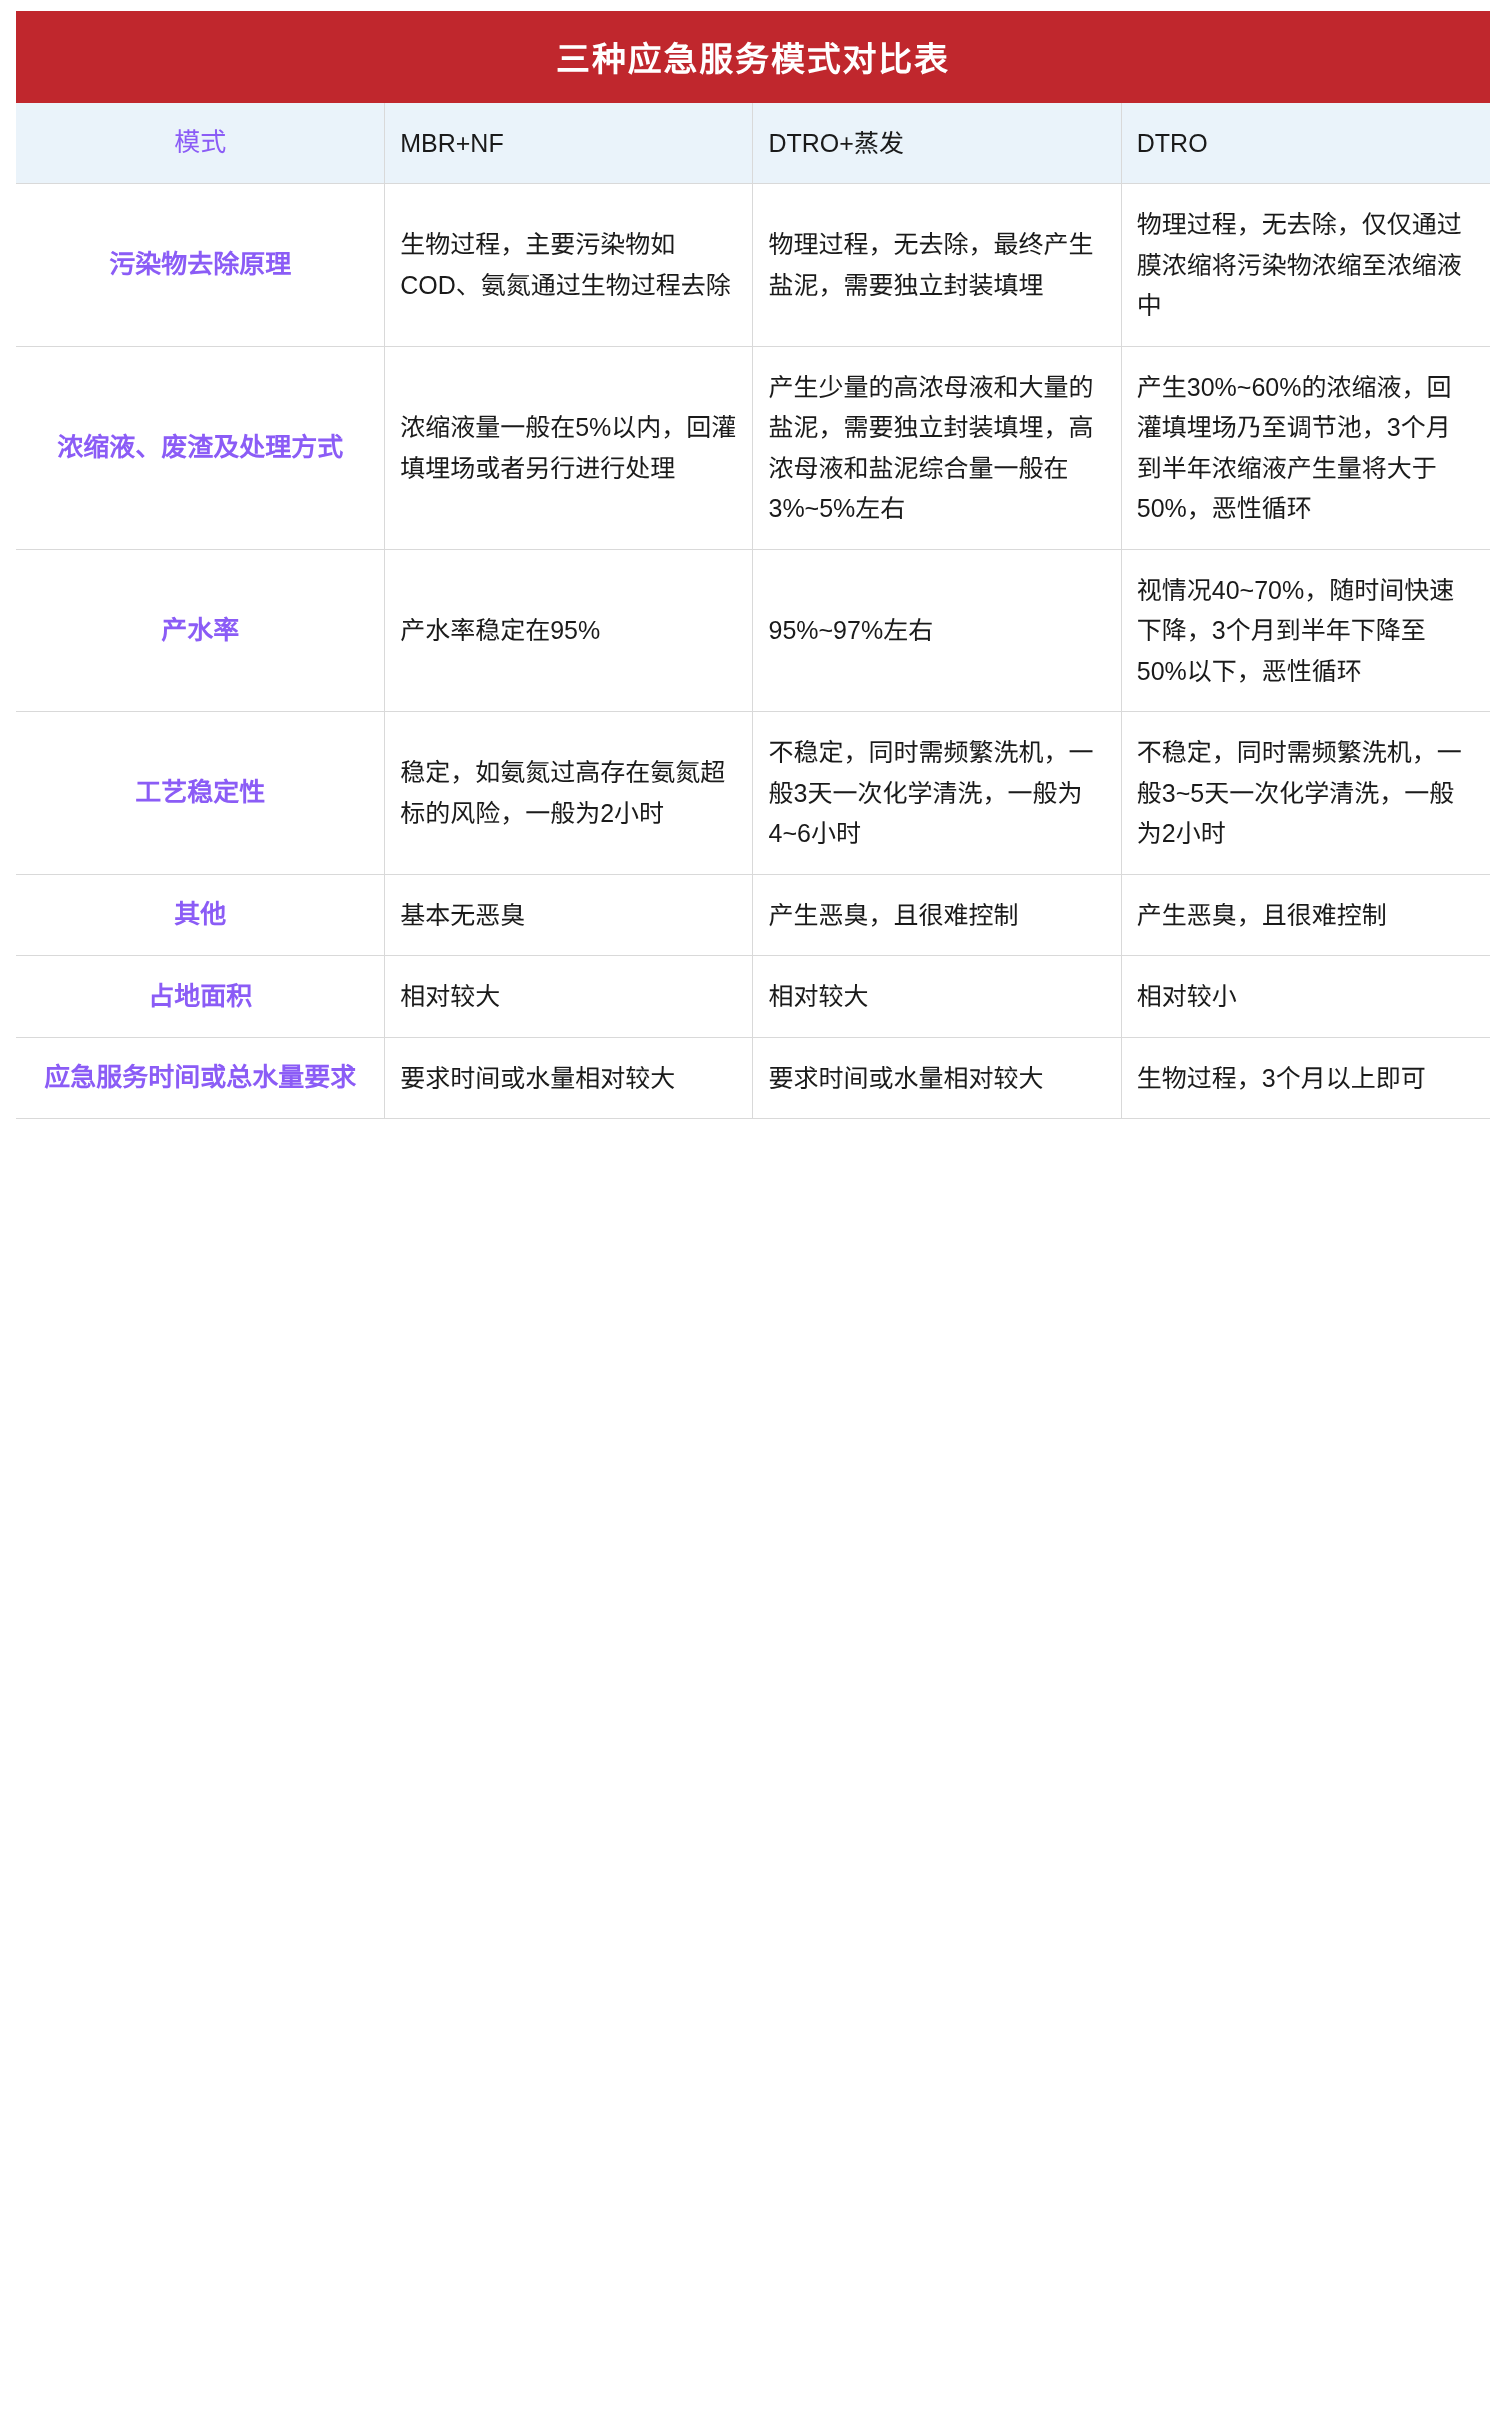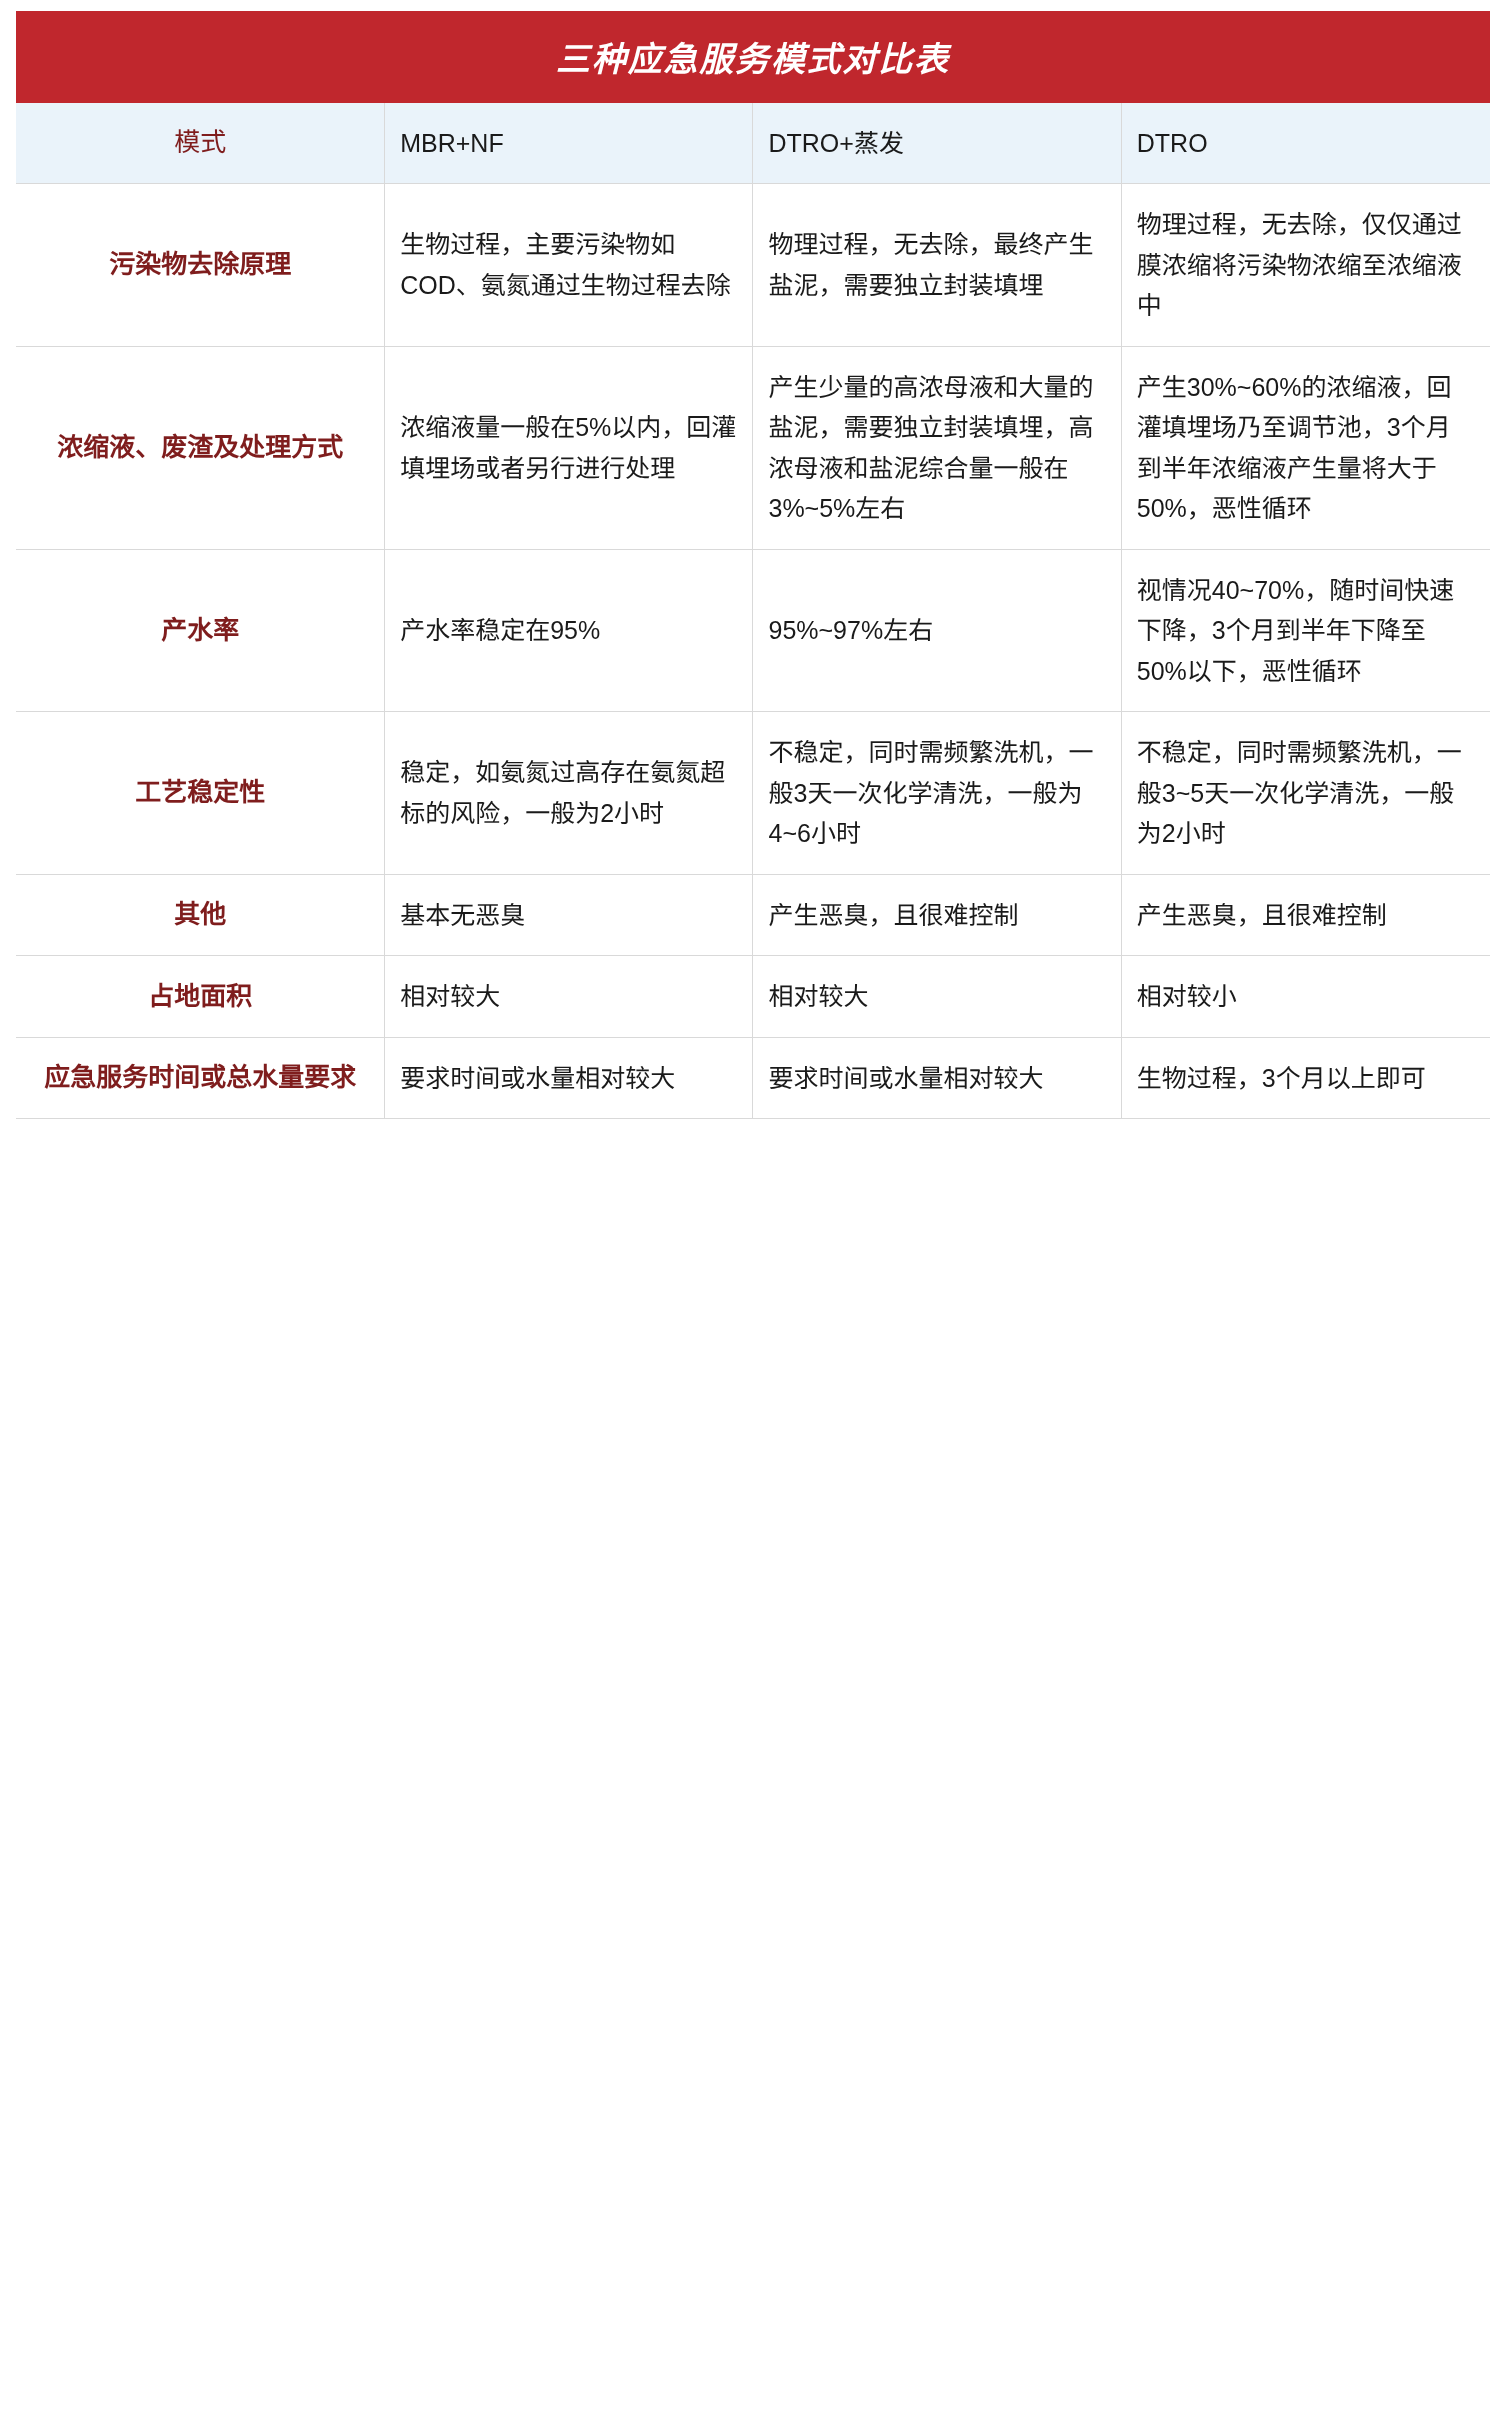--- a/index.html
+++ b/index.html
@@ -24,21 +24,20 @@
   }
   .title-row td {
     background: #C0272D;
     color: #ffffff;
     text-align: center;
     font-size: 34px;
     font-weight: bold;
     letter-spacing: 1.8px;
     padding: 21px 5.9px 22px 5.9px;
     border: none;
-    font-style: italic;
   }
   .head-row td {
     background: #EAF3FA;
     color: #222222;
     text-align: center;
     font-size: 28px;
     font-weight: normal;
     padding: 23.4px 5.9px 24.6px 5.9px;
     border-bottom: 1.8px solid #D9D9D9;
   }
@@ -47,21 +46,21 @@
   }
   td {
     border-bottom: 1.8px solid #D9D9D9;
     vertical-align: middle;
   }
   td.rowhead {
     width: 375px;
     text-align: center;
     font-size: 26px;
     font-weight: bold;
-    color: #7f1d1d;
+    color: #8b5cf6;
     padding: 20px 16.4px;
     line-height: 1.5;
     border-right: 1.8px solid #D9D9D9;
   }
   td.cell {
     text-align: left;
     font-size: 25px;
     color: #1A1A1A;
     padding: 20px 15px;
     line-height: 1.62;

